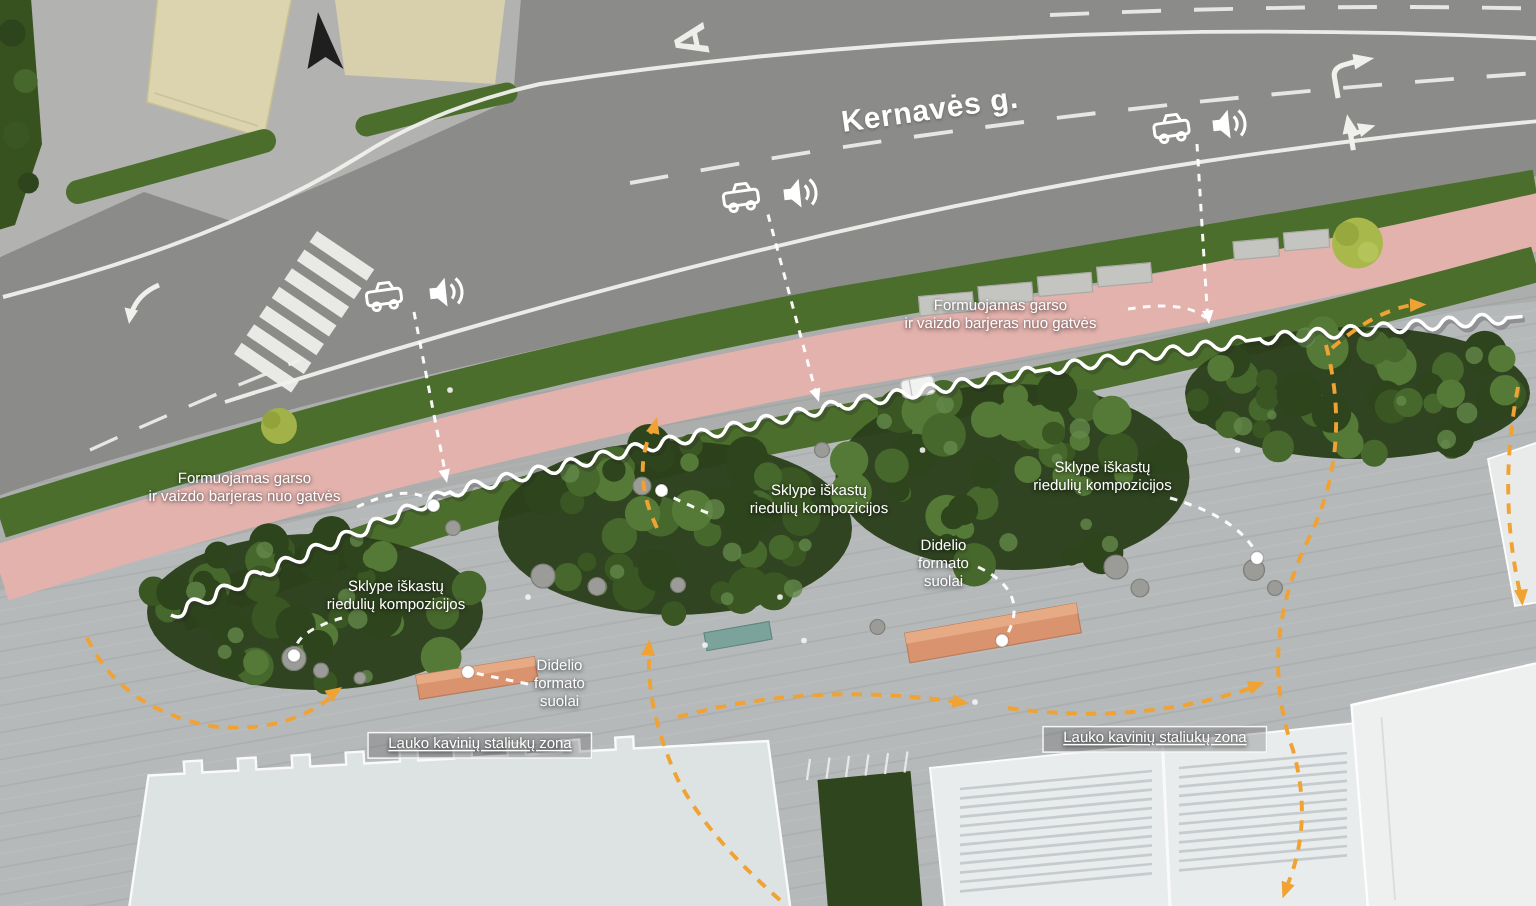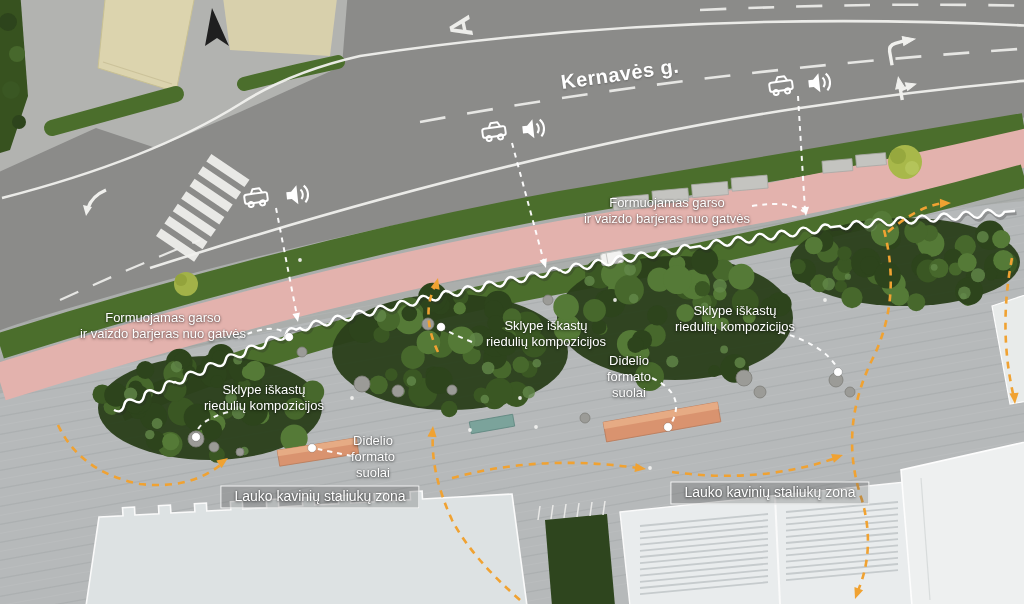--- a/index.html
+++ b/index.html
@@ -5,28 +5,28 @@
   :root{
     --road:#8B8B89; --bike:#E3B2AD; --hedge:#4B6E2C; --trees:#31481F;
     --plaza:#B6B9BA; --bwhite:#E7EAEA; --bbeige:#DCD4AE; --bench:#D9936F;
     --accent:#F0A232; --anntext:#FFFFFF;
   }
   html,body{margin:0;padding:0;background:#777;}
   .stage{position:relative;width:1024px;height:604px;overflow:hidden;
     background:#abaeac;font-family:"Liberation Sans",sans-serif;}
   .stage svg{position:absolute;left:0;top:0;}
   .label{position:absolute;transform:translate(-50%,-50%);color:var(--anntext);
-    text-align:center;white-space:pre-line;font-size:13px;line-height:1.22;
+    text-align:center;white-space:pre-line;font-size:10px;line-height:1.22;
     text-shadow:0 1px 3px rgba(0,0,0,.55),0 0 2px rgba(0,0,0,.4);pointer-events:none;}
   .street{font-size:20px;font-weight:bold;letter-spacing:.5px;
     transform:translate(-50%,-50%) rotate(-8deg);text-shadow:0 1px 2px rgba(0,0,0,.25);}
   .lane-letter{font-size:31px;font-weight:bold;color:#ececе8;color:#ececе8;
     transform:translate(-50%,-50%) rotate(-102deg);text-shadow:none;color:#ededEA;}
   .boxed{border:1px solid rgba(255,255,255,.92);background:rgba(95,95,95,.30);
-    padding:2px 13px;font-size:14px;white-space:nowrap;}
+    padding:2px 13px;font-size:10px;white-space:nowrap;text-decoration:underline;}
 </style>
 </head>
 <body>
 
 <div class="stage">
 <svg id="scene" width="1024" height="604" viewBox="0 0 1024 604">
 
   <rect x="-10" y="-10" width="1044" height="624" fill="#abaeac"></rect>
 
   <path d="M -10,610 L -10,396 Q 140,360 300,324 Q 560,270 820,226 Q 930,210 1034,200 L 1034,610 Z" fill="var(--plaza)"></path>

